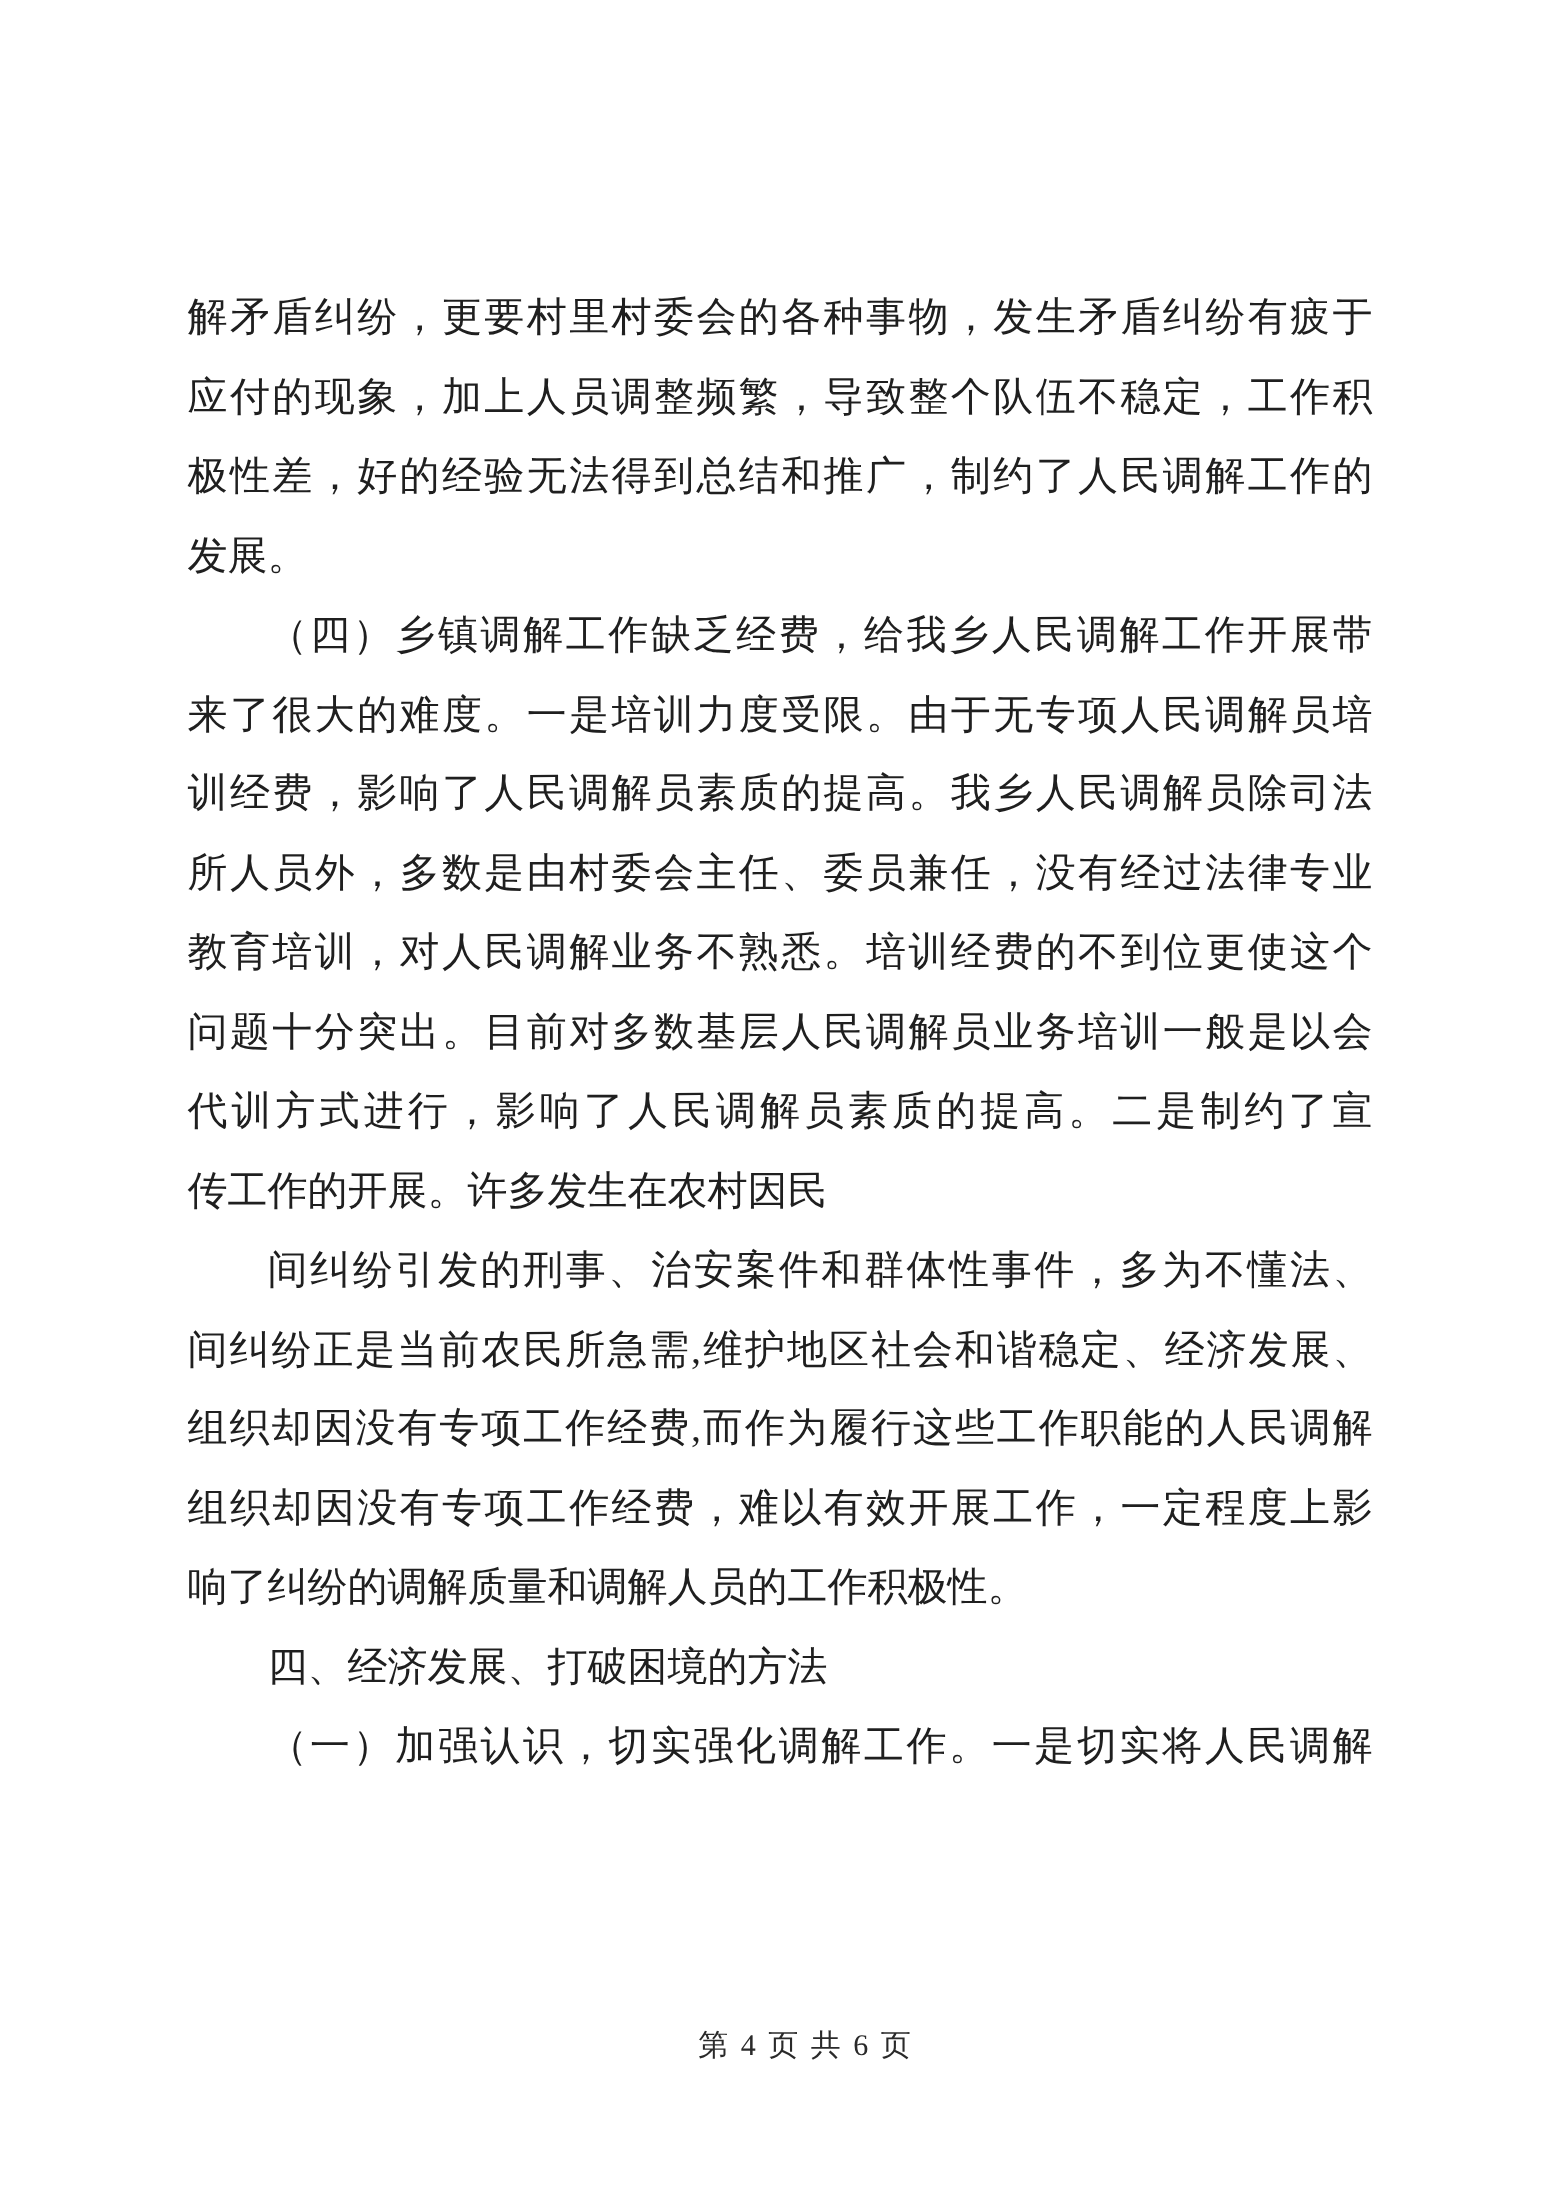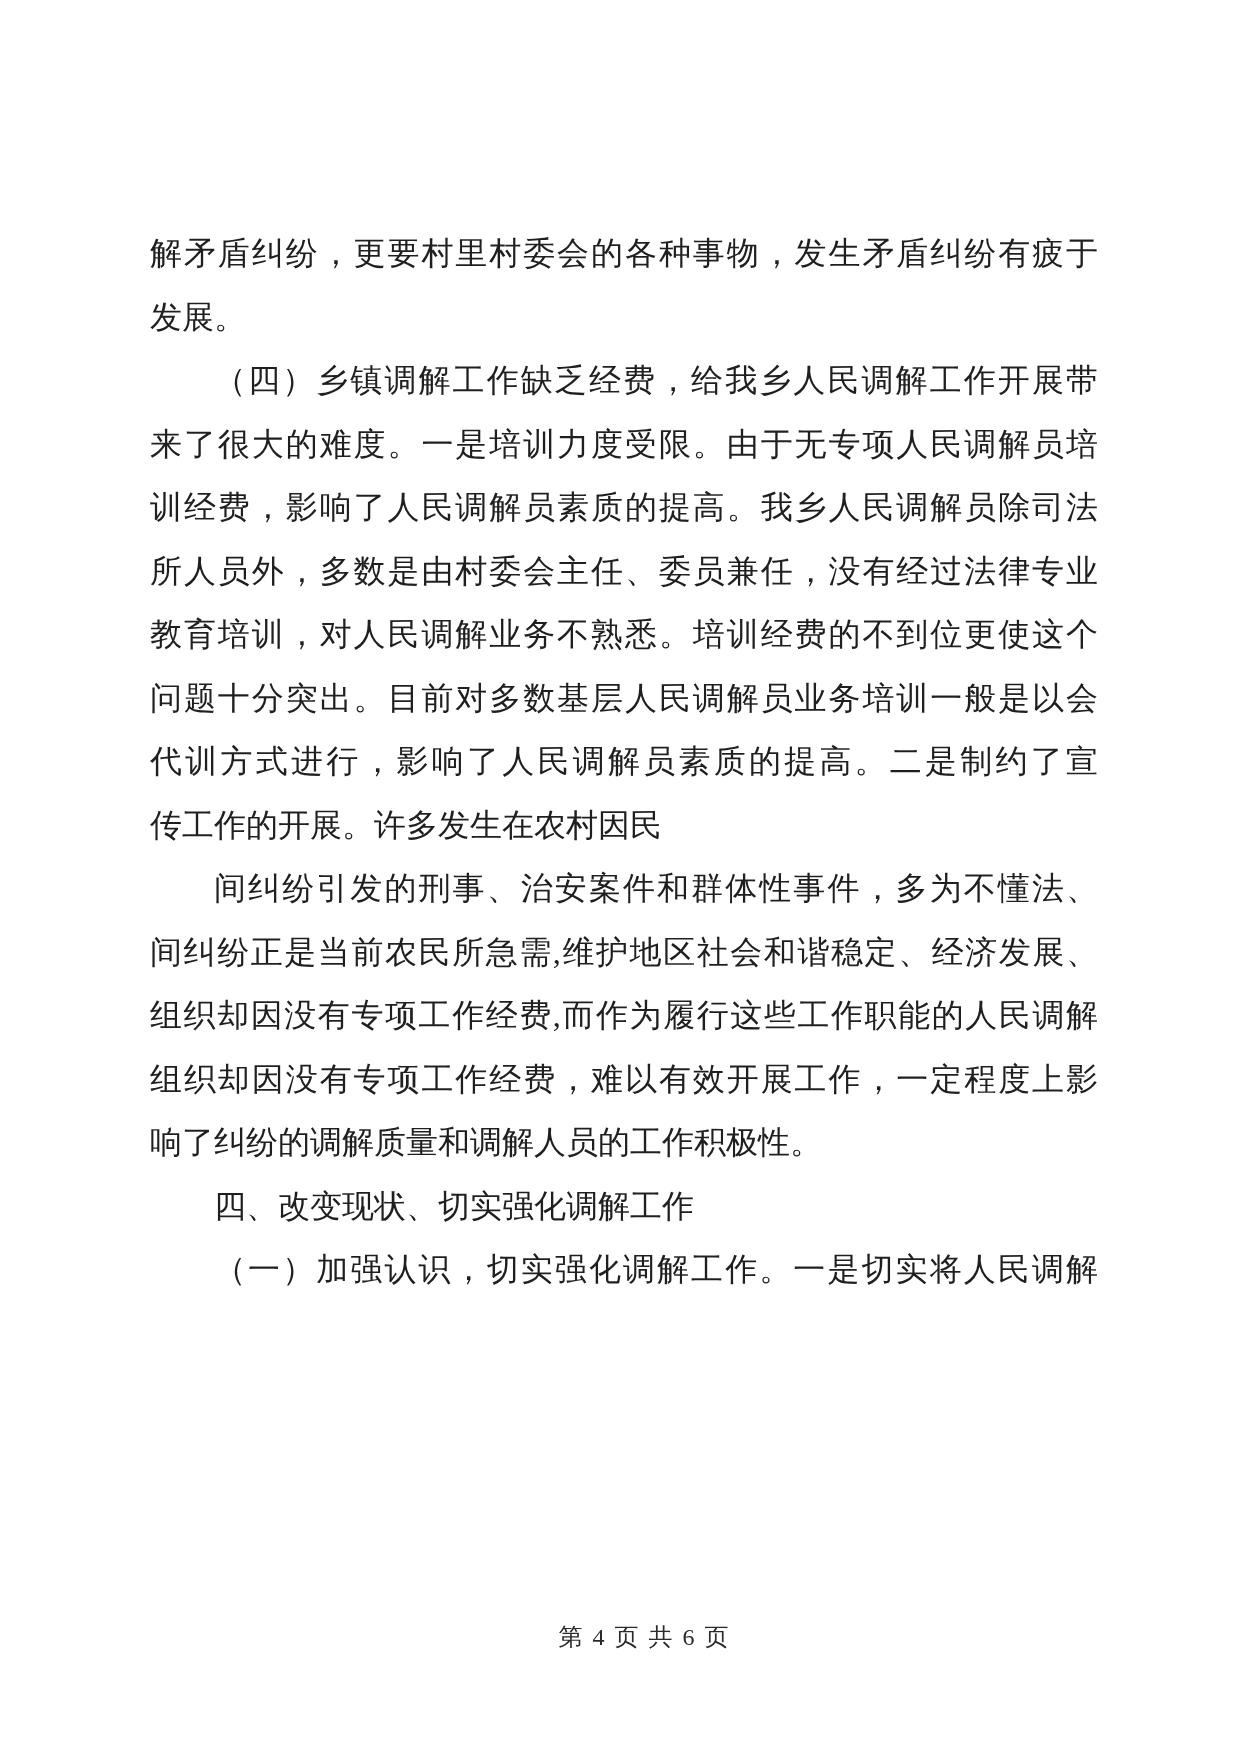--- a/index.html
+++ b/index.html
@@ -51,34 +51,36 @@
     color: #2a2a2a;
     letter-spacing: 2px;
   }
 </style>
 </head>
 <body>
 
 <div class="page">
   <div class="doc-body">
     <div class="doc-line j">解矛盾纠纷，更要村里村委会的各种事物，发生矛盾纠纷有疲于</div>
+    <div class="doc-line j">应付的现象，加上人员调整频繁，导致整个队伍不稳定，工作积</div>
+    <div class="doc-line j">极性差，好的经验无法得到总结和推广，制约了人民调解工作的</div>
     <div class="doc-line">发展。</div>
     <div class="doc-line j indent">（四）乡镇调解工作缺乏经费，给我乡人民调解工作开展带</div>
     <div class="doc-line j">来了很大的难度。一是培训力度受限。由于无专项人民调解员培</div>
     <div class="doc-line j">训经费，影响了人民调解员素质的提高。我乡人民调解员除司法</div>
     <div class="doc-line j">所人员外，多数是由村委会主任、委员兼任，没有经过法律专业</div>
     <div class="doc-line j">教育培训，对人民调解业务不熟悉。培训经费的不到位更使这个</div>
     <div class="doc-line j">问题十分突出。目前对多数基层人民调解员业务培训一般是以会</div>
     <div class="doc-line j">代训方式进行，影响了人民调解员素质的提高。二是制约了宣</div>
     <div class="doc-line">传工作的开展。许多发生在农村因民</div>
     <div class="doc-line j indent">间纠纷引发的刑事、治安案件和群体性事件，多为不懂法、</div>
     <div class="doc-line j">间纠纷正是当前农民所急需,维护地区社会和谐稳定、经济发展、</div>
     <div class="doc-line j">组织却因没有专项工作经费,而作为履行这些工作职能的人民调解</div>
     <div class="doc-line j">组织却因没有专项工作经费，难以有效开展工作，一定程度上影</div>
     <div class="doc-line">响了纠纷的调解质量和调解人员的工作积极性。</div>
-    <div class="doc-line indent">四、改变现状、切实强化调解工作</div>
+    <div class="doc-line indent">四、经济发展、打破困境的方法</div>
     <div class="doc-line j indent">（一）加强认识，切实强化调解工作。一是切实将人民调解</div>
   </div>
 
   <div class="doc-footer">
     <span>第 4 页  共 6 页</span>
   </div>
 </div>
 
 </body></html>

